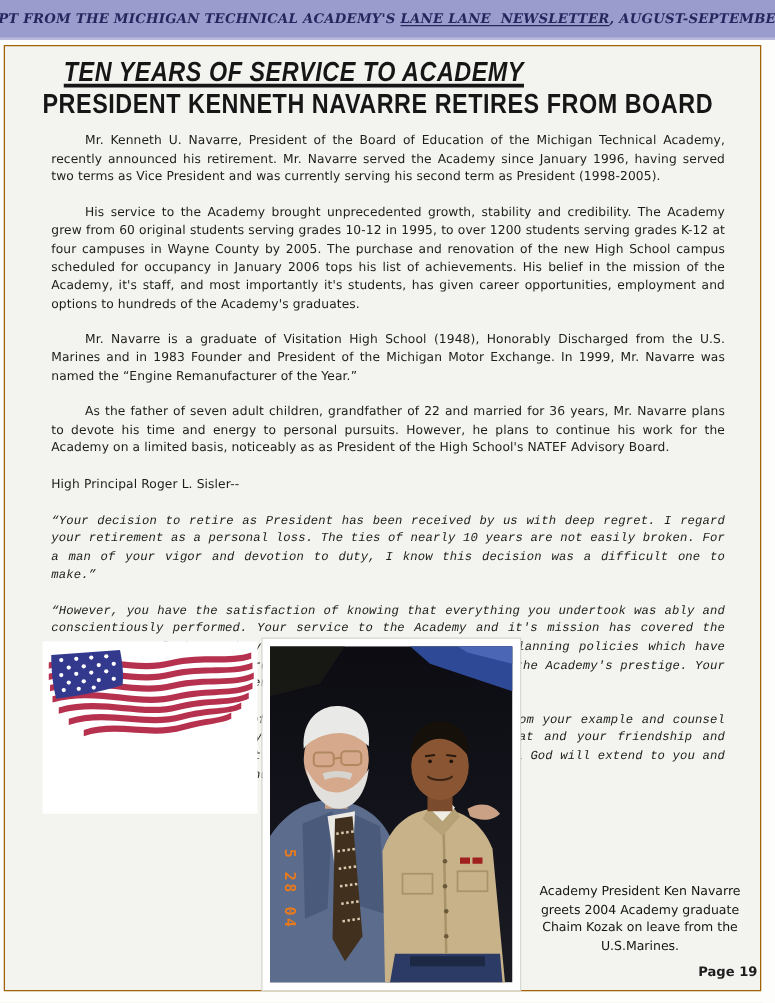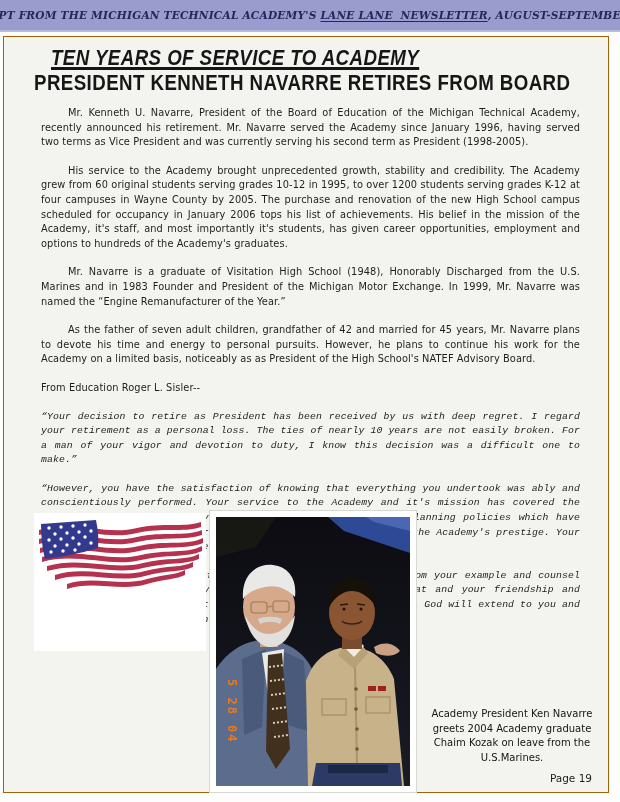--- a/index.html
+++ b/index.html
@@ -72,22 +72,22 @@
     outline:1px solid #d8d8d2;
   }
   .photo-frame svg { display:block; width:194px; height:269px; }
 
   .caption {
     position:absolute; left:422px; top:670px; width:172px;
     font-size:10px; line-height:14.5px; color:#141414;
     text-align:center;
   }
   .page-number {
-    position:absolute; right:16px; bottom:8px;
-    font-size:10.5px; font-weight:normal; color:#1d1d1d;text-align:center;
+    position:absolute; right:2px; bottom:8px;
+    font-size:10.5px; font-weight:bold; color:#1d1d1d;text-align:center;
   }
 </style>
 </head>
 <body>
 
 <div>
 
   <div class="banner">
     <span class="banner-text"><span>EXCERPT FROM THE MICHIGAN TECHNICAL ACADEMY'S </span><span class="u">LANE LANE  NEWSLETTER</span><span>, AUGUST-SEPTEMBER 2005</span></span>
   </div>
@@ -98,22 +98,22 @@
       <span class="condensed">TEN YEARS OF SERVICE TO ACADEMY</span>
     </div>
     <div class="head2">
       <span class="condensed">PRESIDENT KENNETH NAVARRE RETIRES FROM BOARD</span>
     </div>
 
     <div class="content">
       <p class="indent">Mr. Kenneth U. Navarre, President of the Board of Education of the Michigan Technical Academy, recently announced his retirement.  Mr. Navarre served the Academy since January 1996, having served two terms as Vice President and was currently serving his second term as President (1998-2005).</p>
       <p class="indent">His service to the Academy brought unprecedented growth, stability and credibility.  The Academy grew from 60 original students serving grades 10-12 in 1995, to over 1200 students serving grades K-12 at four campuses in Wayne County by 2005. The purchase and renovation of the new High School campus scheduled for occupancy in January 2006 tops his list of achievements.  His belief in the mission of the Academy, it's staff, and most importantly it's students, has given career opportunities, employment and options to hundreds of the Academy's graduates.</p>
       <p class="indent">Mr. Navarre is a graduate of Visitation High School (1948), Honorably Discharged from the U.S. Marines and in 1983 Founder and President of the Michigan Motor Exchange. In 1999, Mr. Navarre was named the “Engine Remanufacturer of the Year.”</p>
-      <p class="indent">As the father of seven adult children, grandfather of 42 and married for 45 years, Mr. Navarre plans to devote his time and energy to personal pursuits.  However, he plans to continue his work for the Academy on a limited basis, noticeably as as President of the High School's NATEF Advisory Board.</p>
-      <p>From Education Roger L. Sisler--</p>
+      <p class="indent">As the father of seven adult children, grandfather of 22 and married for 36 years, Mr. Navarre plans to devote his time and energy to personal pursuits.  However, he plans to continue his work for the Academy on a limited basis, noticeably as as President of the High School's NATEF Advisory Board.</p>
+      <p>High Principal Roger L. Sisler--</p>
       <p class="quote">“Your decision to retire as President has been received by us with deep regret.  I regard your retirement as a personal loss.  The ties of nearly 10 years are not easily broken.  For a man of your vigor and devotion to duty, I know this decision was a difficult one to make.”</p>
       <p class="quote">“However, you have the satisfaction of knowing that everything you undertook was ably and conscientiously performed.  Your service to the Academy and it's mission has covered the greater part of the Academy's history.  You participated in planning policies which have given opportunities to hundreds of young adults and increased the Academy's prestige.  Your faithfulness and encouragement has not gone unnoticed.”</p>
       <p class="quote">“My own work as Principal of the High School has benefited from your example and counsel derived from your seniority in years and experience.  For that and your friendship and faith in me, I thank you.  It is my earnest wish that a merciful God will extend to you and your family His blessings and protection.”</p>
     </div>
 
     <div class="flag-box">
       <svg width="170" height="76" viewBox="0 0 170 76">
         <g fill="#b5314e">
           <path d="M4,11 C40,1 72,17 102,9 C128,3 148,9 166,3 L166,8 C148,14 128,8 102,14 C72,22 40,6 4,16 Z"></path>
           <path d="M4,20 C40,10 72,26 102,18 C128,12 150,18 167,11 L167,16 C150,22 128,17 102,23 C72,31 40,15 4,25 Z"></path>

